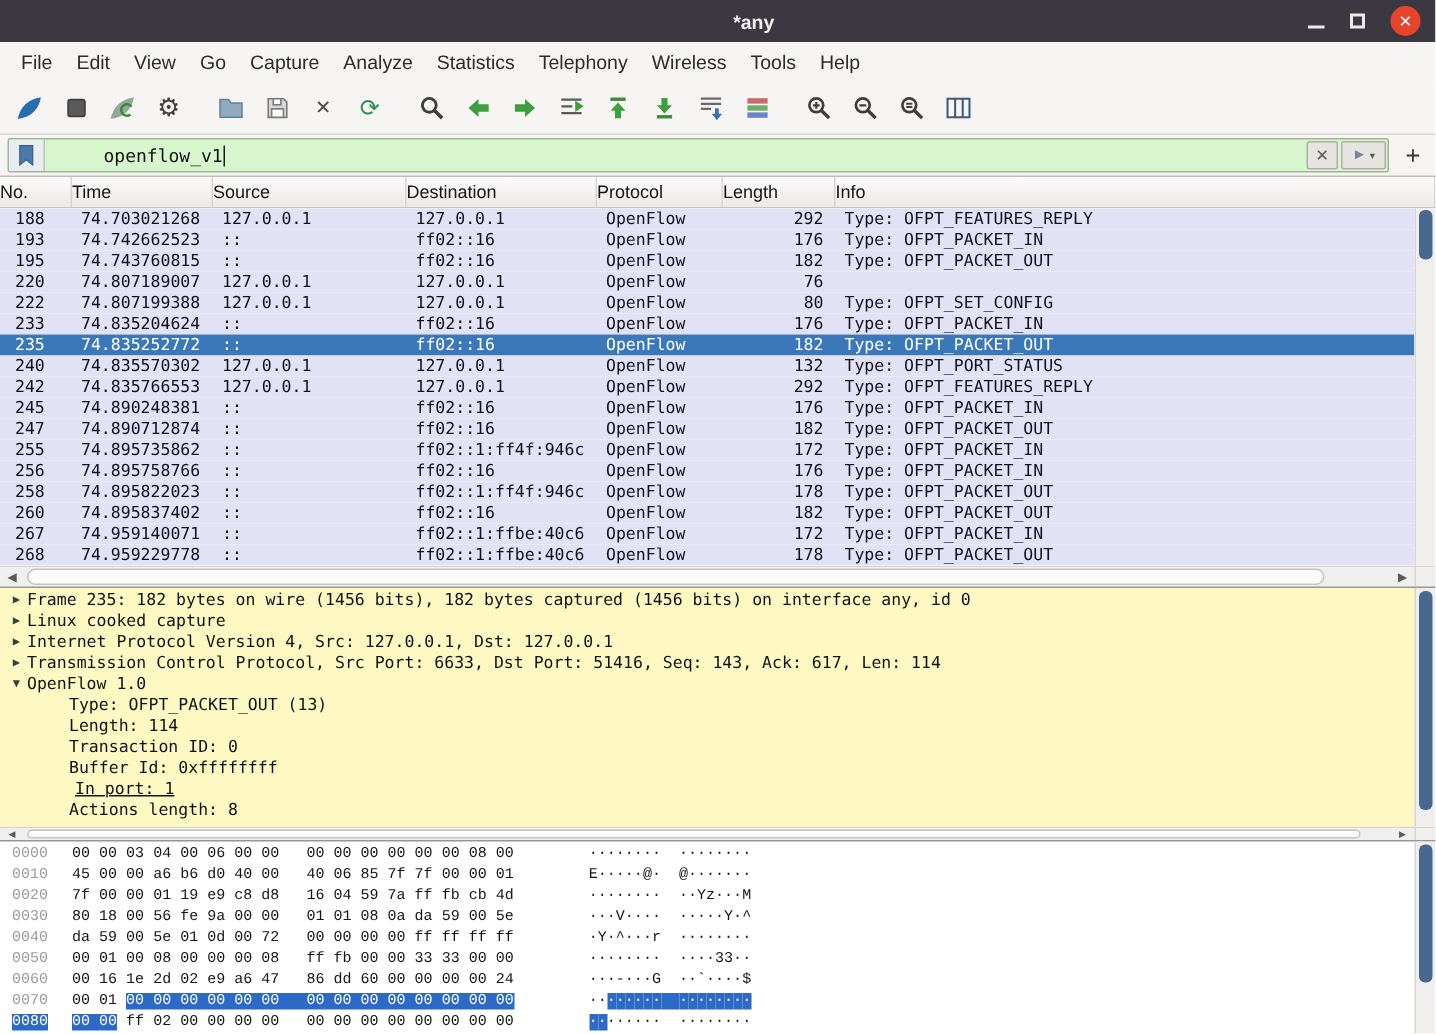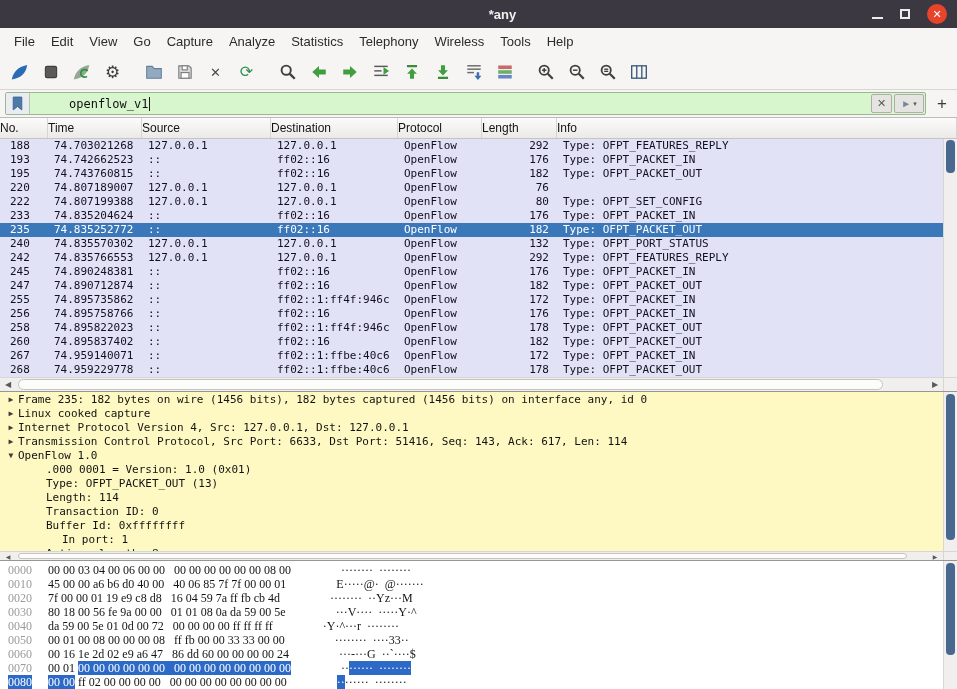--- a/index.html
+++ b/index.html
@@ -69,21 +69,21 @@
 
   
   .details { flex:0 0 160px; border-top:1px solid #989692; background:#fef9c3; position:relative; overflow:hidden; }
   .details-lines { position:absolute; left:0; top:1px; right:14px; overflow:hidden; bottom:0; }
   .d-line { height:14px; line-height:14px; font-family:"DejaVu Sans Mono",monospace; font-size:11px; color:#121212; white-space:pre; padding-left:4px; }
   .d-arrow { display:inline-block; width:14px; font-size:8px; color:#3c3c3c; text-align:center; vertical-align:1px; }
 
   
   .hexpane { flex:0 0 129px; border-top:1px solid #989692; background:#fff; position:relative; overflow:hidden; }
   .hex-rows { position:absolute; left:0; top:2px; right:14px; bottom:0; overflow:hidden; }
-  .hex-row { height:14px; line-height:14px; font-family:Liberation Serif, serif; font-size:12px; color:#141414; white-space:pre; padding-left:8px; }
+  .hex-row { height:14px; line-height:14px; font-family:Liberation Mono, monospace; font-size:10px; color:#141414; white-space:pre; padding-left:8px; }
   .hx-off { color:#9b9b9b; margin-right:16px; }
   .hx-ascii { margin-left:50px; }
   .hl { background:#2d6ac8; color:#fff; }
 </style>
 </head>
 <body>
 
 <div class="app">
 
   <div class="titlebar">
@@ -482,26 +482,25 @@
     <div class="hs-corner"></div>
   </div>
 
   <div class="details">
     <div class="details-lines">
         <div class="d-line"><span class="d-arrow">▶</span><span class="d-text">Frame 235: 182 bytes on wire (1456 bits), 182 bytes captured (1456 bits) on interface any, id 0</span></div>
         <div class="d-line"><span class="d-arrow">▶</span><span class="d-text">Linux cooked capture</span></div>
         <div class="d-line"><span class="d-arrow">▶</span><span class="d-text">Internet Protocol Version 4, Src: 127.0.0.1, Dst: 127.0.0.1</span></div>
         <div class="d-line"><span class="d-arrow">▶</span><span class="d-text">Transmission Control Protocol, Src Port: 6633, Dst Port: 51416, Seq: 143, Ack: 617, Len: 114</span></div>
         <div class="d-line"><span class="d-arrow">▼</span><span class="d-text">OpenFlow 1.0</span></div>
-        <div class="d-line" style="padding-left: 32px;"><span class="d-arrow"></span><span class="d-text">.000 0001 = Version: 1.0 (0x01)</span></div>
         <div class="d-line" style="padding-left: 32px;"><span class="d-arrow"></span><span class="d-text">Type: OFPT_PACKET_OUT (13)</span></div>
         <div class="d-line" style="padding-left: 32px;"><span class="d-arrow"></span><span class="d-text">Length: 114</span></div>
         <div class="d-line" style="padding-left: 32px;"><span class="d-arrow"></span><span class="d-text">Transaction ID: 0</span></div>
         <div class="d-line" style="padding-left: 32px;"><span class="d-arrow"></span><span class="d-text">Buffer Id: 0xffffffff</span></div>
-        <div class="d-line" style="padding-left: 48px;"><span class="d-arrow"></span><span class="d-text">In port: 1</span></div>
+        <div class="d-line" style="padding-left: 36px; text-decoration: underline;"><span class="d-arrow"></span><span class="d-text">In port: 1</span></div>
         <div class="d-line" style="padding-left: 32px;"><span class="d-arrow"></span><span class="d-text">Actions length: 8</span></div>
       </div>
     <div class="vscroll">
       <div class="vthumb" style="top:2px;height:146px;"></div>
     </div>
   </div>
 
   <div class="hscroll thin">
     <div class="hs-btn">◀</div>
     <div class="hs-track">

